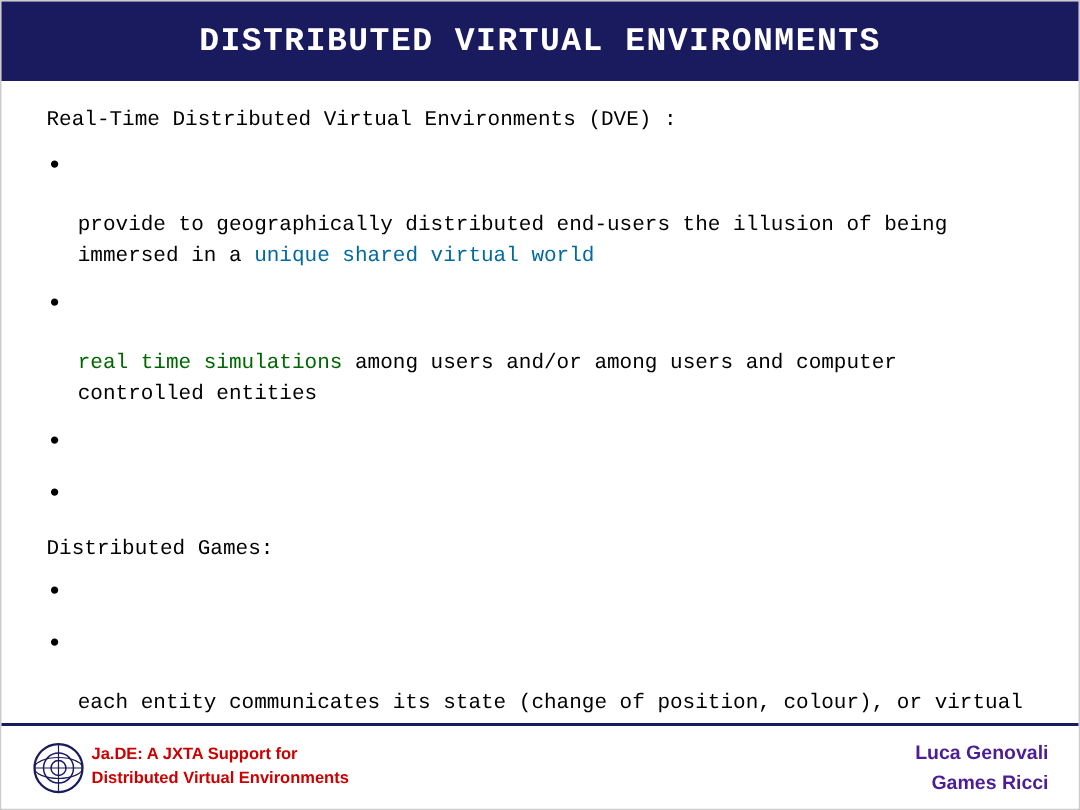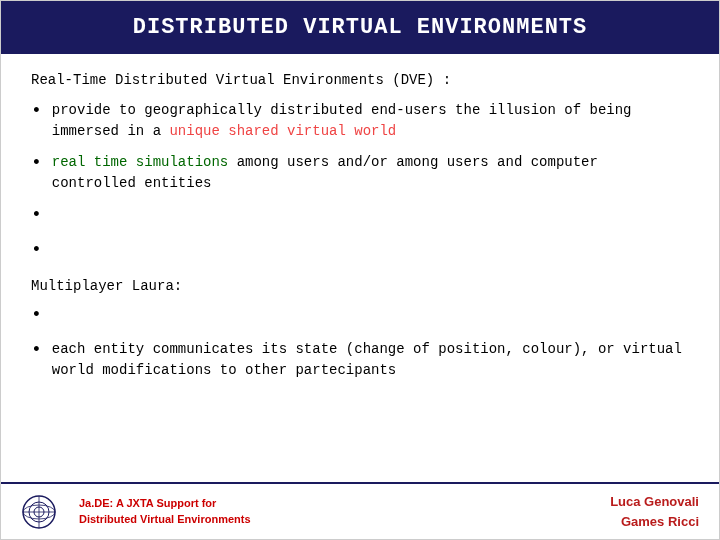--- a/index.html
+++ b/index.html
@@ -68,24 +68,25 @@
     .bullet-dot {
       font-size: 18px;
       margin-right: 10px;
       margin-top: -2px;
       flex-shrink: 0;
       color: #000;
     }
 
     .bullet-text {
       flex: 1;
+      margin-top: 40px;
     }
 
     .highlight-blue {
-      color: #ef4444;
+      color: #0369a1;
     }
 
     .highlight-green {
       color: #006600;
     }
 
     .section-title {
       font-size: 14px;
       font-family: 'Courier New', Courier, monospace;
       margin-bottom: 10px;
@@ -97,21 +98,21 @@
       justify-content: space-between;
       align-items: center;
       padding: 8px 20px;
       border-top: 2px solid #1a1a5e;
       background: #ffffff;
     }
 
     .footer-left {
       display: flex;
       align-items: center;
-      gap: 22px;
+      gap: 4px;
     }
 
     .footer-logo {
       width: 36px;
       height: 36px;
       flex-shrink: 0;
     }
 
     .footer-text {
       font-size: 11px;
@@ -121,21 +122,21 @@
     }
 
     .footer-text span {
       color: #cc0000;
       font-weight: bold;
     }
 
     .footer-right {
       font-size: 13px;
       font-family: Arial, sans-serif;
-      color: #b91c1c;
+      color: #4c1d95;
       font-weight: bold;
       text-align: right;
       line-height: 1.5;
     }
   </style>
 </head>
 <body>
 
 <div class="slide-container">
 
@@ -163,21 +164,21 @@
         </span>
       </li>
       <li>
         <span class="bullet-dot">•</span>
       </li>
       <li>
         <span class="bullet-dot">•</span>
       </li>
     </ul>
 
-    <div class="section-title">Multiplayer Laura:</div>
+    <div class="section-title">Distributed Games:</div>
 
     <ul class="bullet-list">
       <li>
         <span class="bullet-dot">•</span>
       </li>
       <li>
         <span class="bullet-dot">•</span>
         <span class="bullet-text">
           each entity communicates its state (change of position, colour), or virtual<br>
           world modifications to other partecipants

